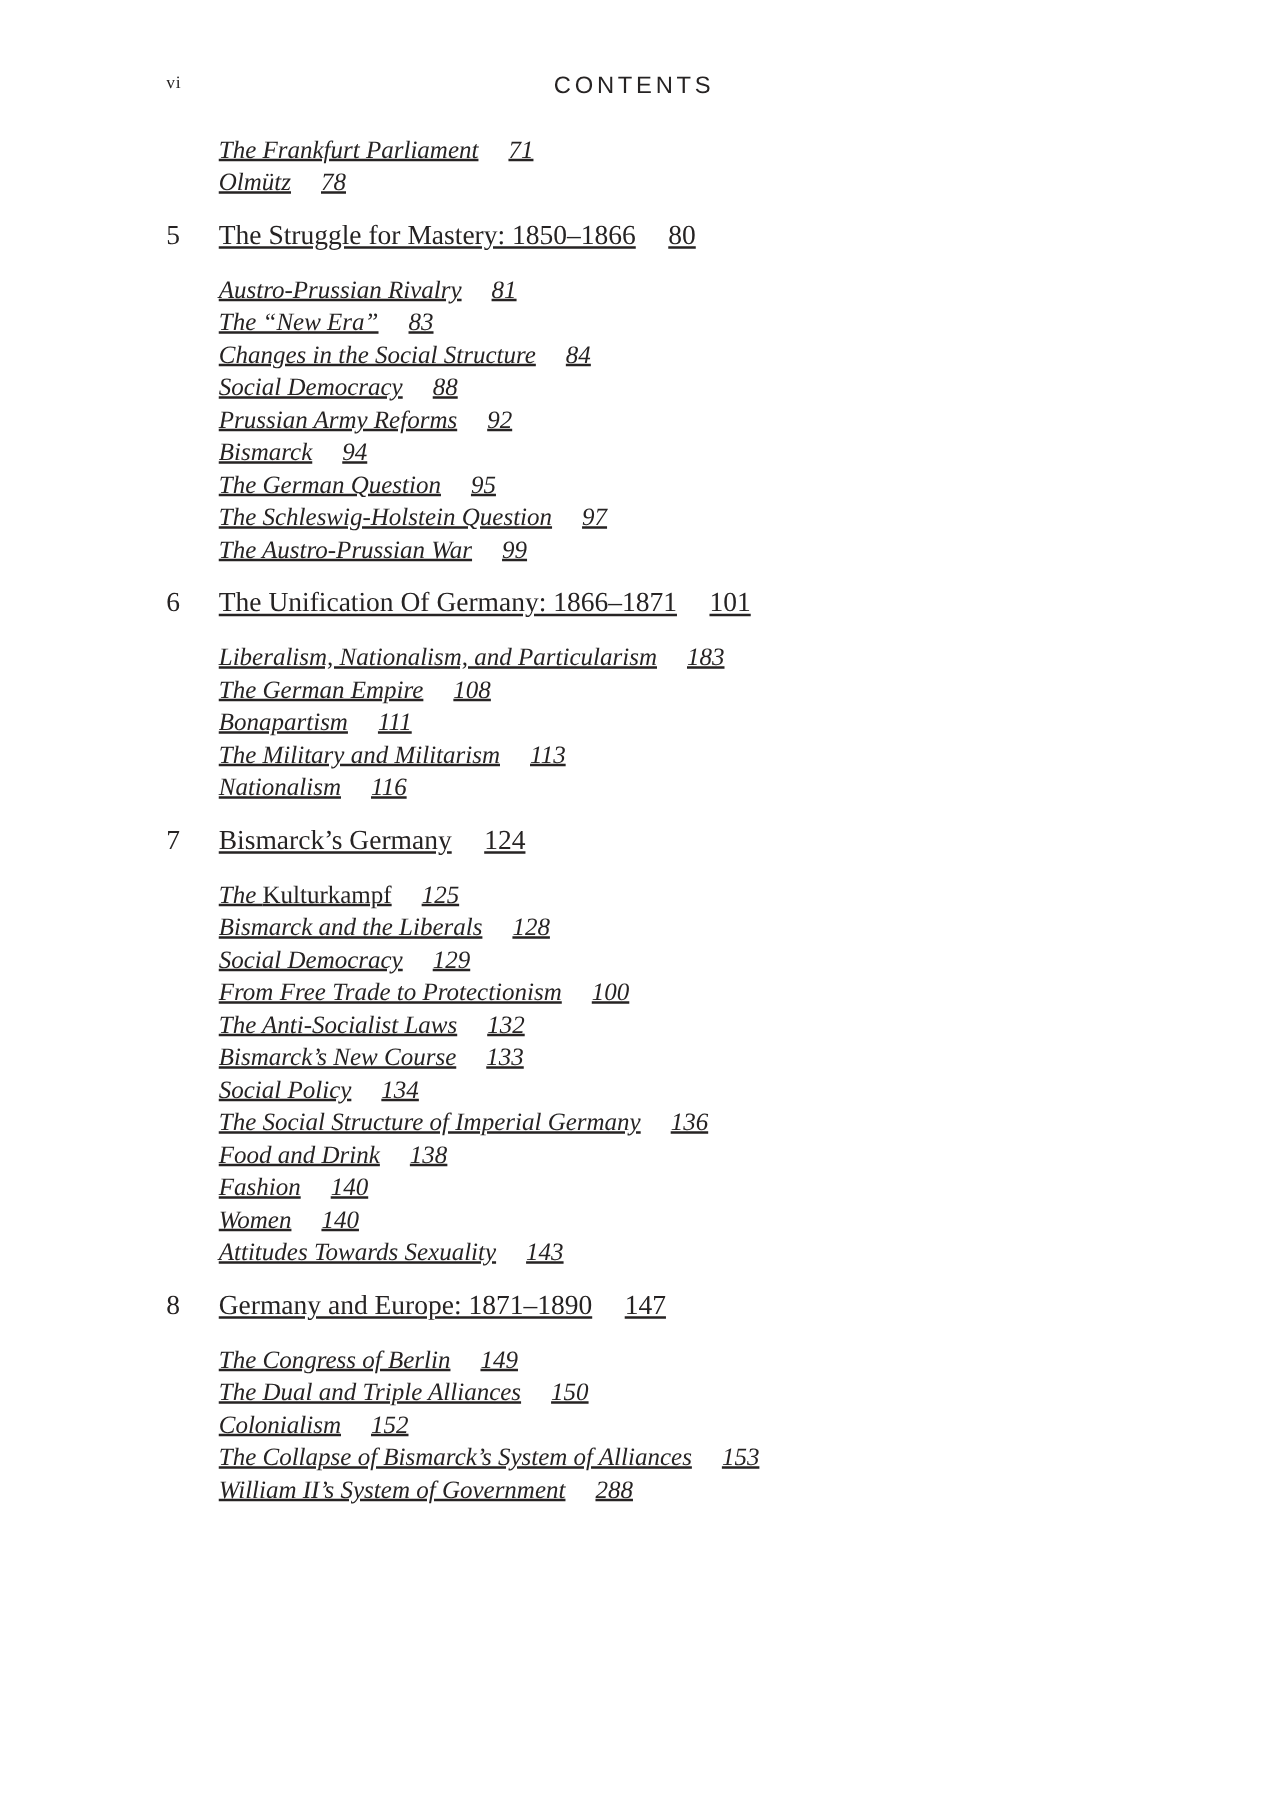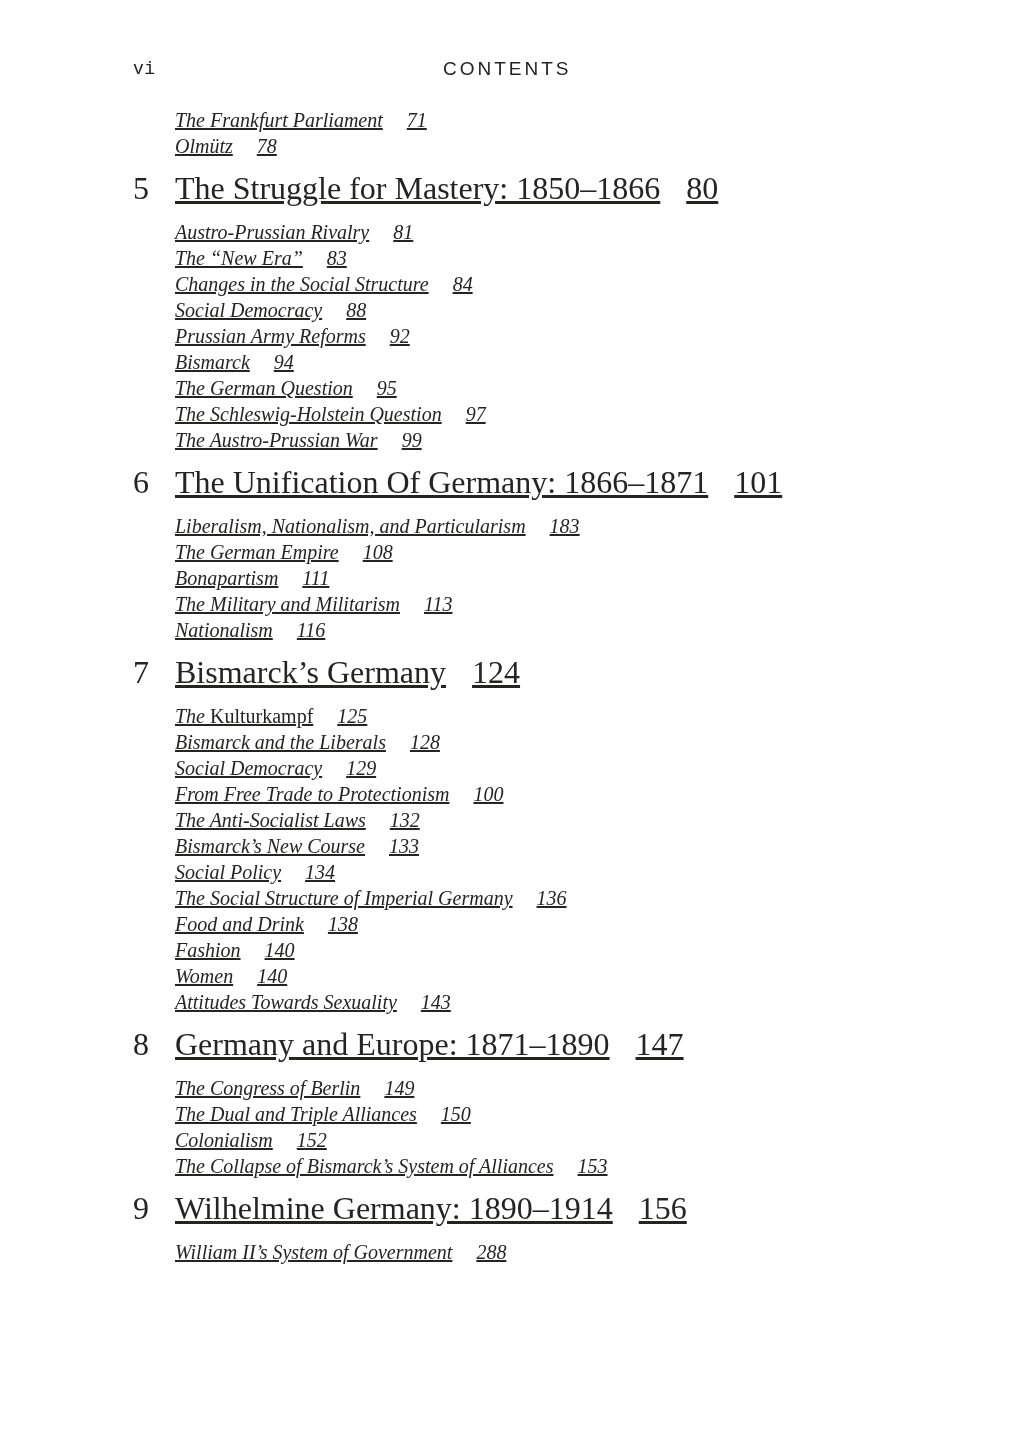--- a/index.html
+++ b/index.html
@@ -11,22 +11,22 @@
     background: #ffffff;
     color: #262323;
     overflow: hidden;
   }
 
   
   .folio {
     position: absolute;
     left: 133px;
     top: 59px;
-    font-family: Liberation Mono, monospace;
-    font-size: 18px;
+    font-family: Liberation Serif, serif;
+    font-size: 14px;
     letter-spacing: 0.5px;
   }
   .contents-title {
     position: absolute;
     left: 443px;
     top: 58px;
     font-family: "Liberation Sans", sans-serif;
     font-size: 19px;
     letter-spacing: 3px;
   }
@@ -47,21 +47,21 @@
     font-style: italic;
     font-size: 20px;
     line-height: 26px;
     white-space: nowrap;
   }
   .entry-page { margin-left: 24px; }
   .roman { font-style: normal; }
 
   .chapter-heading {
     font-style: normal;
-    font-size: 32px;
+    font-size: 22px;
     line-height: 34px;
     margin: 12px 0 14px 0;
     white-space: nowrap;
   }
   .chapter-number { display: inline-block; width: 42px; }
   .chapter-page { margin-left: 26px; }
 </style>
 </head>
 <body>
 
@@ -127,21 +127,20 @@
         <section class="chapter-block">
           <div class="chapter-heading"><span class="chapter-number">8</span><span class="chapter-title">Germany and Europe: 1871–1890</span><span class="chapter-page">147</span></div>
           <div class="section-list">
             <div class="toc-entry"><span class="entry-title">The Congress of Berlin</span><span class="entry-page">149</span></div>
             <div class="toc-entry"><span class="entry-title">The Dual and Triple Alliances</span><span class="entry-page">150</span></div>
             <div class="toc-entry"><span class="entry-title">Colonialism</span><span class="entry-page">152</span></div>
             <div class="toc-entry"><span class="entry-title">The Collapse of Bismarck’s System of Alliances</span><span class="entry-page">153</span></div>
           </div>
         </section>
         <section class="chapter-block">
-          <div class="chapter-heading"><span class="chapter-number">9</span><span class="chapter-title">Wilhelmine Germany: 1890–1914</span><span class="chapter-page">156</span></div>
           <div class="section-list">
             <div class="toc-entry"><span class="entry-title">William II’s System of Government</span><span class="entry-page">288</span></div>
           </div>
         </section>
       </div>
 
   </div>
 </div>
 
 </body></html>

